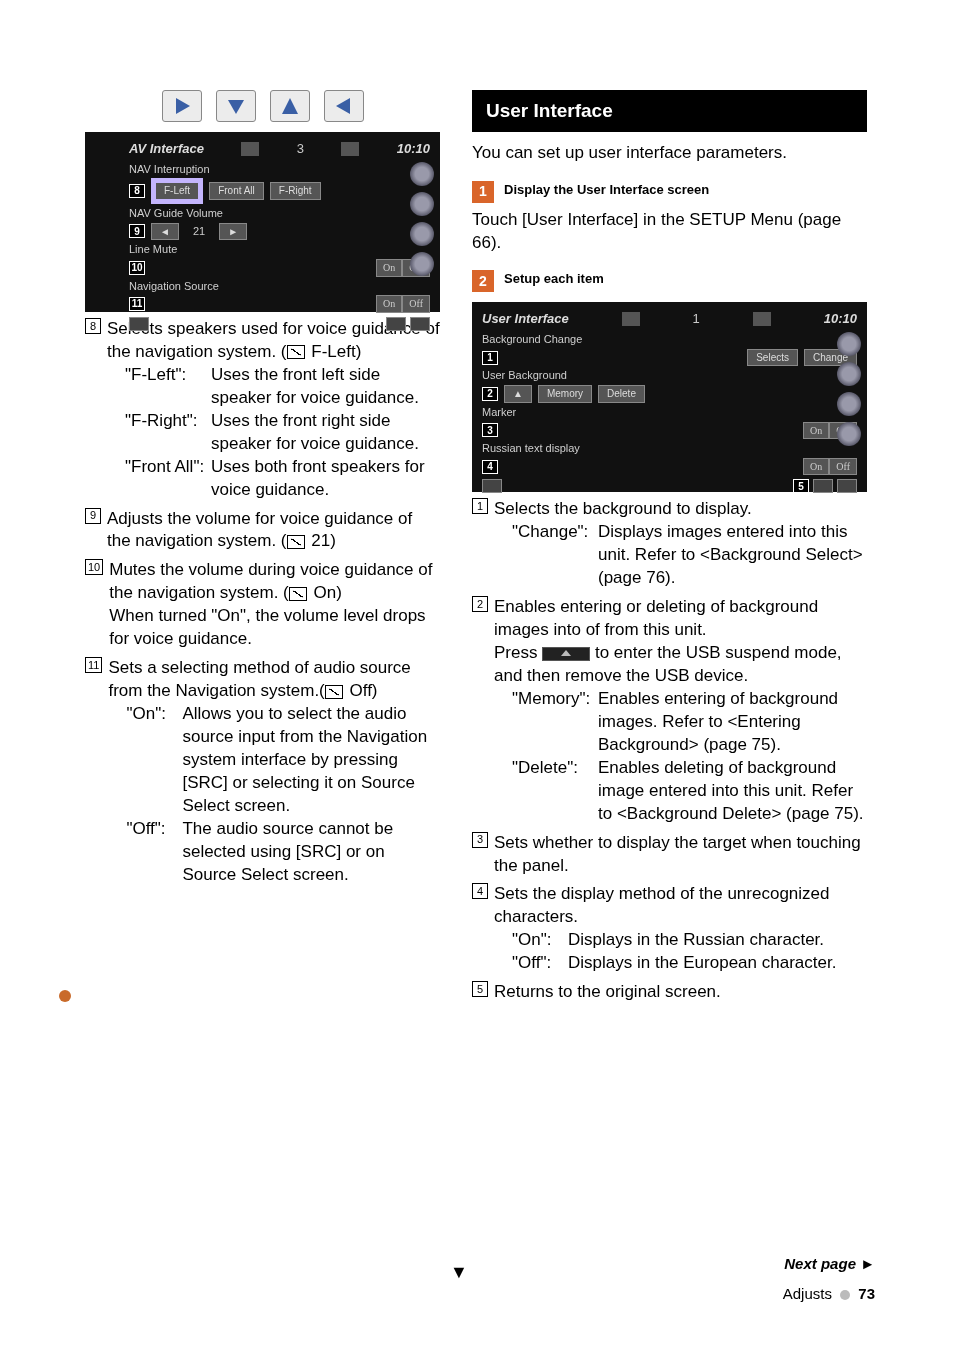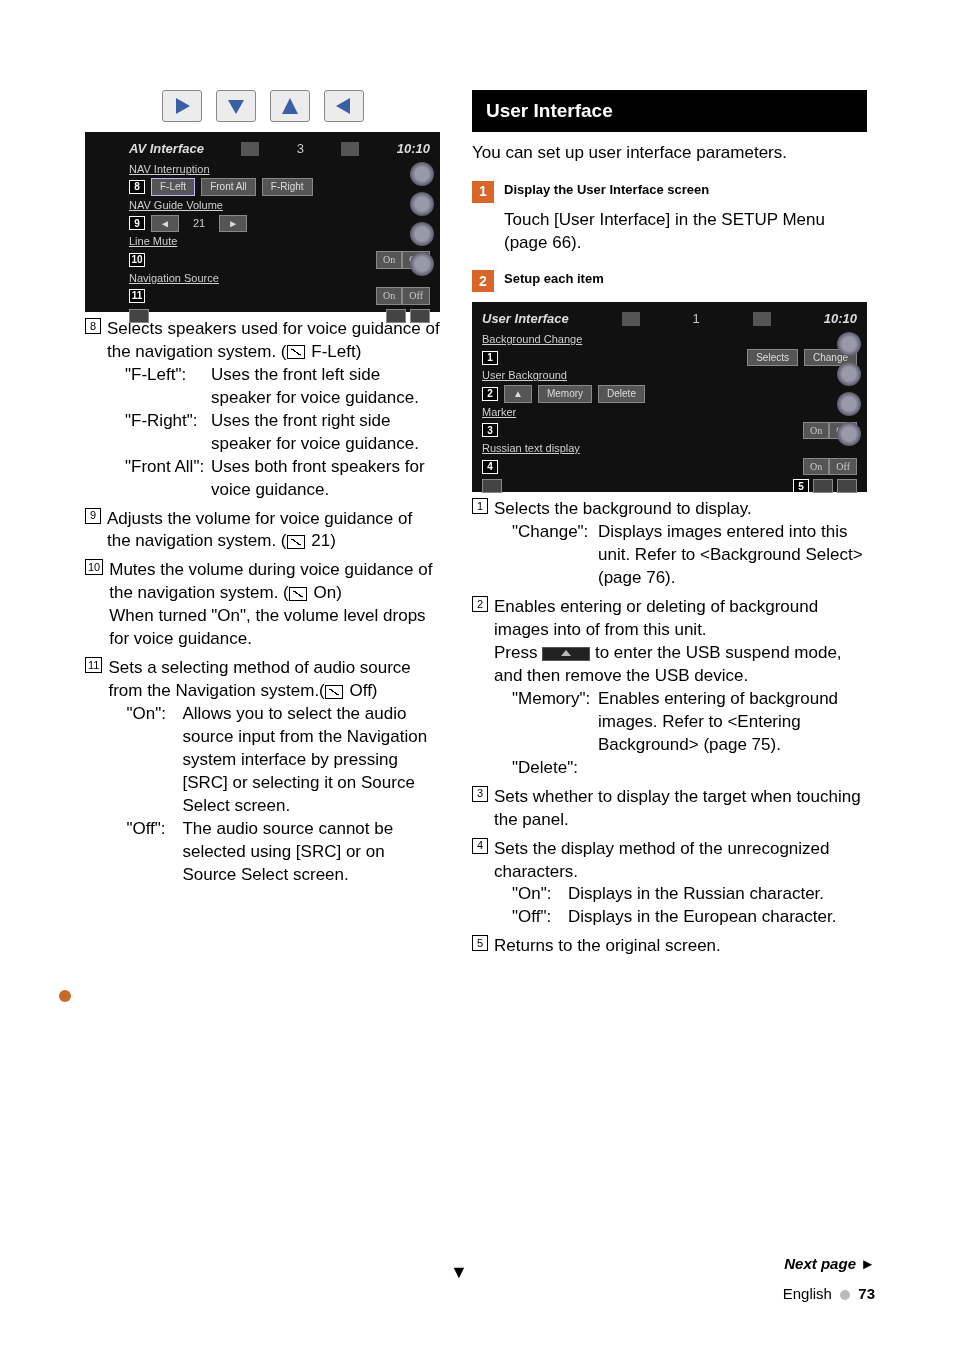--- a/index.html
+++ b/index.html
@@ -39,30 +39,30 @@
   .dev .titlebar {
     display:flex; align-items:center; justify-content:space-between;
     color:#dcdcdc; font-size:13px; font-weight:bold; font-style:italic;
     margin-bottom:4px;
   }
   .dev .titlebar .mid { color:#c9c9c9; font-style:normal; font-weight:normal; }
   .dev .titlebar .sq { width:18px; height:14px; background:#555; display:inline-block; }
   .dev .row {
     display:flex; align-items:center; gap:6px; margin:2px 0;
   }
-  .dev .lbl { color:#cfcfcf; font-size:11px; text-decoration:underline; width:100%; }
+  .dev .lbl { color:#cfcfcf; font-size:11px; width:100%; }
   .dev .ref {
     width:16px; height:14px; border:1px solid #fff; color:#fff; font-size:10px;
     display:inline-flex; align-items:center; justify-content:center; font-weight:bold;
     background:#000;
   }
   .dev .btn {
     background:#555; color:#ddd; font-size:10px; padding:1px 8px; border:1px solid #888;
   }
-  .dev .btn.sel { border:1px solid #c4b5fd;text-align:right; }
+  .dev .btn.sel { border:5px solid #c4b5fd;text-align:right; }
   .dev .toggle { display:flex; gap:0;font-family:Liberation Serif, serif; }
   .dev .toggle span { background:#555; color:#ccc; font-size:10px; padding:1px 6px; border:1px solid #888; }
   .dev .sidecol {
     position:absolute; right:4px; top:30px; width:26px; display:flex; flex-direction:column; gap:6px;
   }
   .dev .side-ic { width:24px; height:24px; border-radius:12px; background:radial-gradient(circle,#99a 40%,#445 80%); }
   .dev .bottombar { display:flex; justify-content:space-between; margin-top:4px; }
   .dev .bb { width:20px; height:14px; background:#444; border:1px solid #888; }
 
   
@@ -98,21 +98,21 @@
   .section-bar {
     background:#000; color:#fff; font-weight:bold; font-size:19px;
     padding:8px 14px; margin-bottom:10px;
   }
   .step { display:flex; align-items:flex-start; gap:10px; margin-top:16px; }
   .step .num {
     background:#d9652a; color:#fff; width:22px; height:22px; display:flex;
     align-items:center; justify-content:center; font-weight:bold; font-size:14px;
   }
   .step .ttl { font-weight:bold; font-size:13px; }
-  .step-body { margin-left:32px; margin-top:6px; }
+  .step-body { margin-top:6px; }
 
   .footer {
     position:absolute; bottom:50px; right:79px; text-align:right; font-size:15px;
   }
   .footer .np { font-weight:bold; font-style:italic; }
   .footer .pg { margin-top:10px; }
   .footer .dot { display:inline-block; width:10px; height:10px; background:#bbb; border-radius:50%; vertical-align:middle; margin:0 4px; }
   .arrow-down { position:absolute; left:450px; bottom:70px; color:#000; font-size:18px; }
   .orange-dot { position:absolute; left:59px; top:990px; width:12px; height:12px; background:#c96a2a; border-radius:50%; }
 </style>
@@ -339,20 +339,21 @@
         <span class="rb">2</span>
         <div class="body">
           <div>Enables entering or deleting of background images into of from this unit.</div>
           <div>
             <span>Press </span><span class="eject-pic"></span><span> to enter the USB suspend mode, and then remove the USB device.</span>
           </div>
           <dl class="def">
             <dt>"Memory":</dt>
             <dd>Enables entering of background images. Refer to &lt;Entering Background&gt; (page 75).</dd>
             <dt>"Delete":</dt>
+            <dd>Enables deleting of background image entered into this unit. Refer to &lt;Background Delete&gt; (page 75).</dd>
           </dl>
         </div>
       </div>
 
       <div class="li">
         <span class="rb">3</span>
         <div class="body">Sets whether to display the target when touching the panel.</div>
       </div>
 
       <div class="li">
@@ -378,17 +379,17 @@
 </div>
 
 <div class="orange-dot"></div>
 <div class="arrow-down">▼</div>
 
 <div class="footer">
   <div class="np">
     <span>Next page </span><span>►</span>
   </div>
   <div class="pg">
-    <span>English</span>
+    <span>Adjusts</span>
     <span class="dot"></span>
     <b>73</b>
   </div>
 </div>
 
 </body></html>

